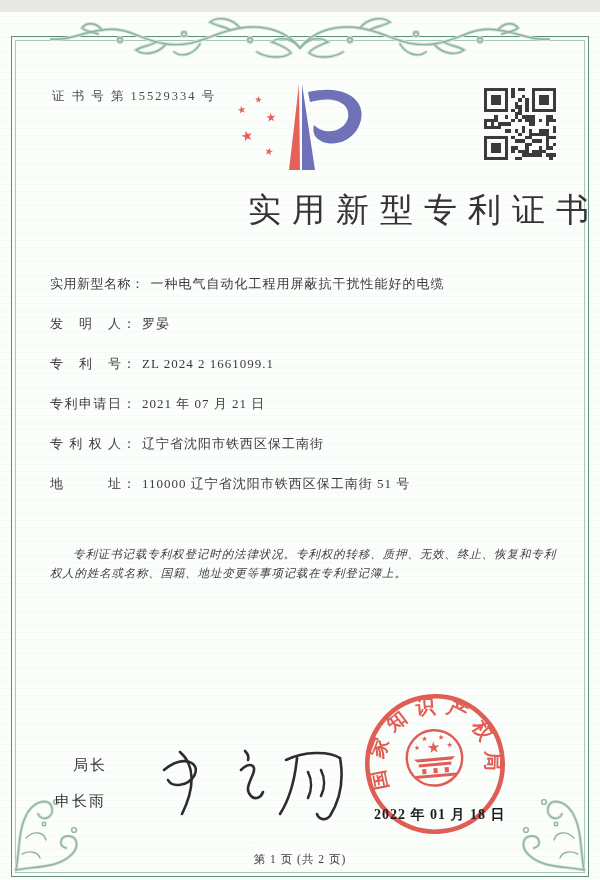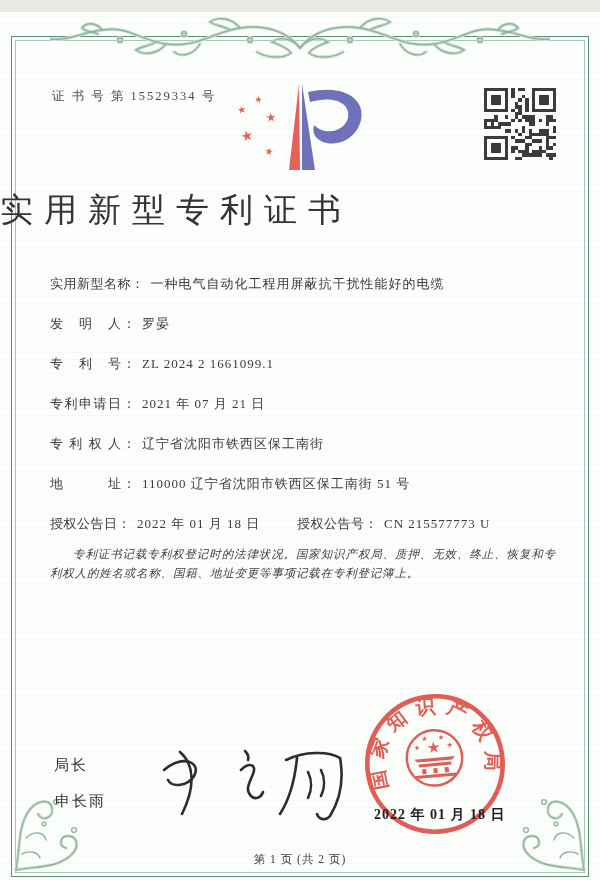--- a/index.html
+++ b/index.html
@@ -14,33 +14,33 @@
   .frame-outer{position:absolute;left:11px;right:11px;top:24px;bottom:15px;border:1.5px solid #5e8e7c;pointer-events:none;}
   .frame-inner{position:absolute;left:15px;right:15px;top:28px;bottom:19px;border:1px solid #a9c6b6;pointer-events:none;}
   .flourish{position:absolute;pointer-events:none;}
   .flourish.top{left:50px;top:2px;width:500px;height:56px;}
   .flourish.bl{left:10px;bottom:16px;width:100px;height:100px;}
   .flourish.br{right:10px;bottom:16px;width:100px;height:100px;transform:scaleX(-1);}
   
   .cert-no{position:absolute;left:52px;top:76px;font-size:12.5px;letter-spacing:2px;color:#4a4a4a;}
   .logo{position:absolute;left:230px;top:68px;width:140px;height:100px;}
   .qr{position:absolute;left:484px;top:76px;width:72px;height:72px;}
-  .title{position:absolute;left:0;right:0;top:176px;text-align:left;font-size:33px;letter-spacing:11px;color:#343434;font-weight:500;}
+  .title{position:absolute;left:0;right:0;top:176px;text-align:right;font-size:33px;letter-spacing:11px;color:#343434;font-weight:500;}
   
   .fields{position:absolute;left:50px;right:40px;top:252px;font-size:13px;color:#3b3b3b;}
   .frow{height:40px;line-height:40px;white-space:nowrap;letter-spacing:.5px;position:relative;}
   .flabel{display:inline-block;min-width:86px;text-align:justify;text-align-last:justify;-moz-text-align-last:justify;}
   .fvalue{margin-left:6px;letter-spacing:1px;}
   .grant-right{position:absolute;left:247px;top:0;}
   
   .paras{position:absolute;left:50px;right:44px;top:533px;font-size:11.5px;line-height:19px;
          text-align:justify;color:#3f3f3f;letter-spacing:.8px;font-style:italic;}
   .paras p{margin:0;text-indent:2em;}
   
-  .sig-title{position:absolute;left:54px;top:744px;font-size:15px;letter-spacing:2px;color:#333;text-align:center;}
+  .sig-title{position:absolute;left:73px;top:744px;font-size:15px;letter-spacing:2px;color:#333;text-align:center;}
   .sig-name{position:absolute;left:55px;top:780px;font-size:15px;letter-spacing:2px;color:#333;}
   .sig-hand{position:absolute;left:148px;top:726px;width:210px;height:90px;}
   
   .seal{position:absolute;left:353px;top:670px;width:164px;height:164px;opacity:.88;mix-blend-mode:multiply;transform:rotate(-5deg);}
   .seal-date{position:absolute;left:374px;top:794px;font-size:14px;font-weight:600;letter-spacing:1px;color:#1d1d1d;z-index:5;}
   
   .footer{position:absolute;left:0;right:0;top:840px;text-align:center;font-size:11.5px;letter-spacing:1px;color:#3b3b3b;}
 </style>
 </head>
 <body>
@@ -353,28 +353,24 @@
     </div>
     <div class="frow">
       <span class="flabel">专利申请日：</span><span class="fvalue">2021 年 07 月 21 日</span>
     </div>
     <div class="frow">
       <span class="flabel">专 利 权 人：</span><span class="fvalue">辽宁省沈阳市铁西区保工南街</span>
     </div>
     <div class="frow">
       <span class="flabel">地　　　址：</span><span class="fvalue">110000 辽宁省沈阳市铁西区保工南街 51 号</span>
     </div>
-    <div class="frow">
-      <span>授权公告日：</span><span class="fvalue">2022 年 01 月 18 日</span>
-      <span class="grant-right"><span>授权公告号：</span><span class="fvalue">CN 215577773 U</span></span>
-    </div>
   </div>
 
   <div class="paras">
-    <p>专利证书记载专利权登记时的法律状况。国家知识产权局、质押、无效、终止、恢复和专利权人的姓名或名称、国籍、地址变更等事项记载在专利登记簿上。</p>
+    <p>专利证书记载专利权登记时的法律状况。专利权的转移、质押、无效、终止、恢复和专利权人的姓名或名称、国籍、地址变更等事项记载在专利登记簿上。</p>
   </div>
 
   <div class="sig-title">局长</div>
   <div class="sig-name">申长雨</div>
   <svg class="sig-hand" viewBox="0 0 210 90">
     <g fill="none" stroke="#2d2d2d" stroke-width="2.6" stroke-linecap="round">
       <path d="M32,14 C46,26 48,48 34,76"></path>
       <path d="M16,32 C34,16 54,24 46,38 C40,48 24,50 20,42"></path>
       <path d="M97,13 C100,16 101,19 100,22"></path>
       <path d="M93,32 C101,24 109,26 105,36 C101,46 97,52 103,58 C107,62 113,60 115,54"></path>

